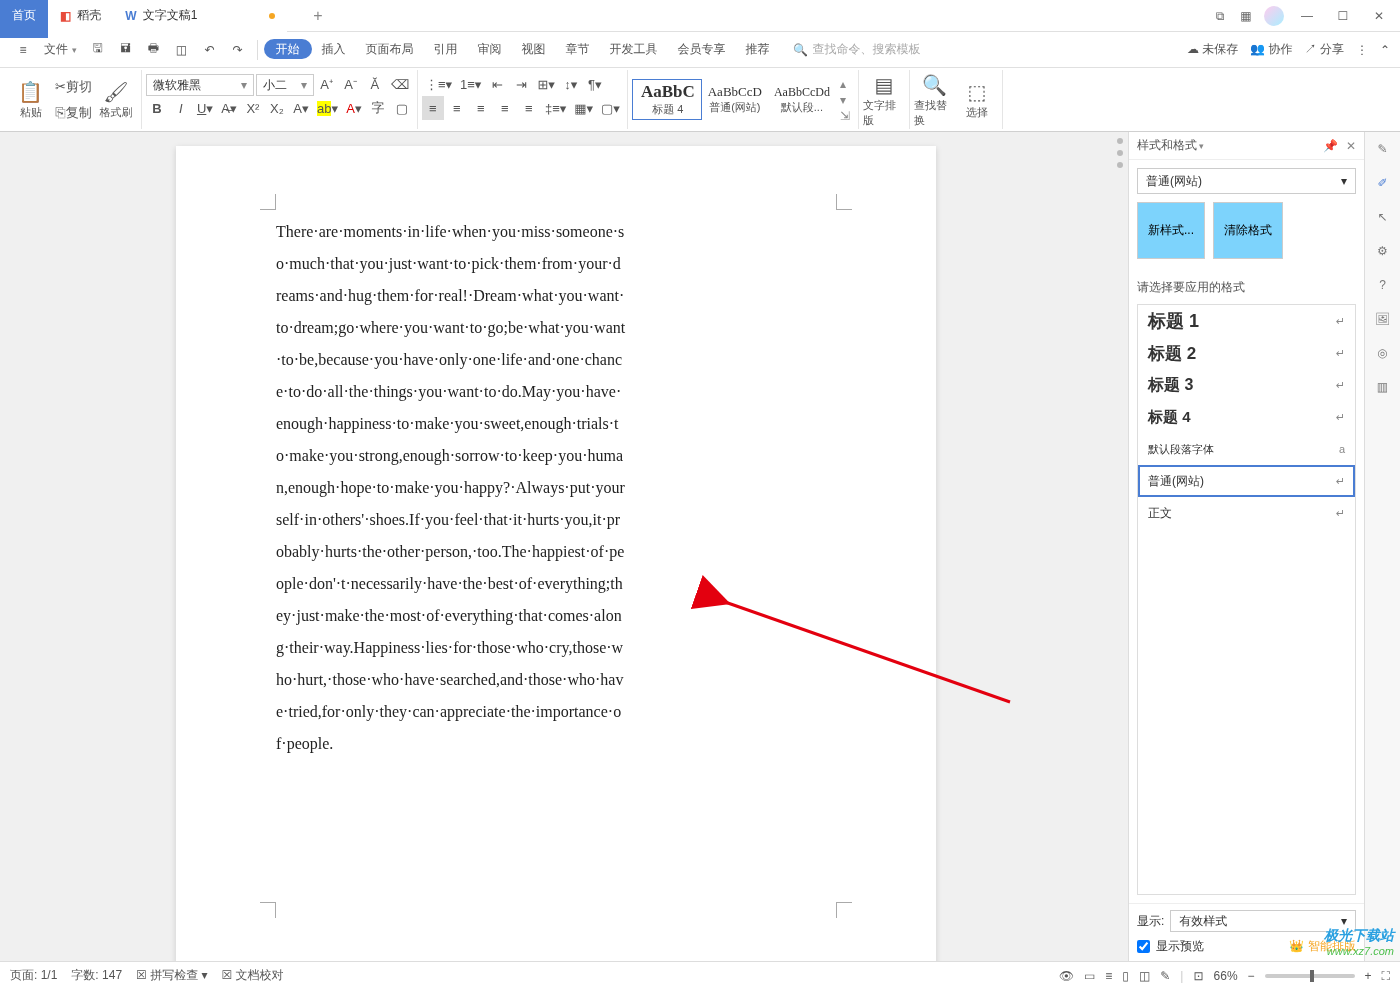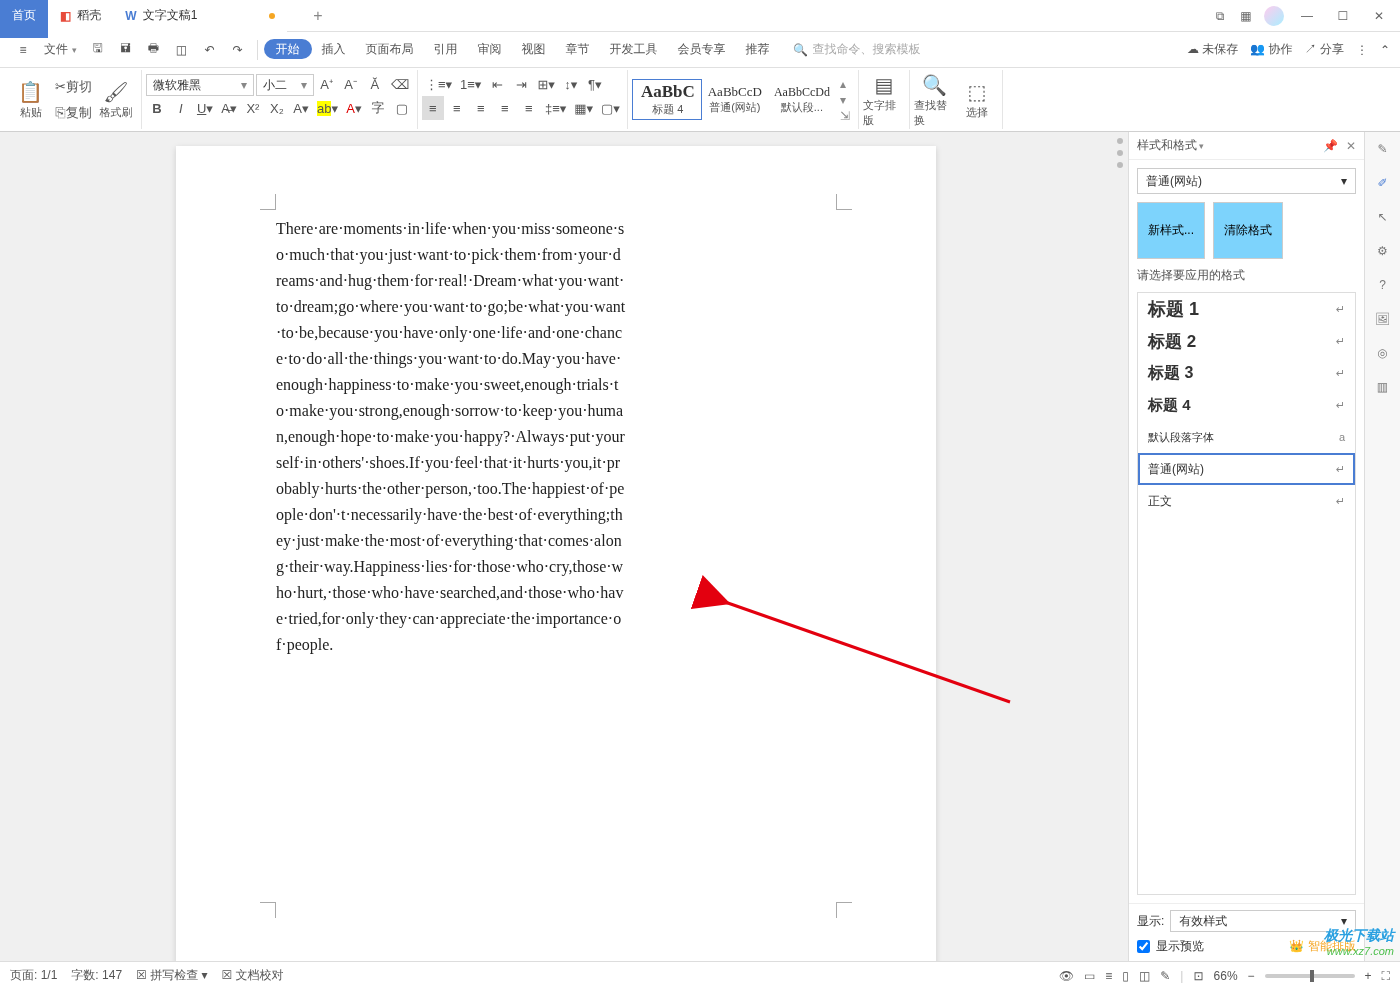--- a/index.html
+++ b/index.html
@@ -47,34 +47,34 @@
 
 
 .mainarea { position: absolute; top: 132px; bottom: 28px; left: 0; right: 0; display: flex; background: #f0f0f0; }
 .docregion { flex: 1; overflow: auto; display: flex; justify-content: center; padding: 14px 0; position: relative; }
 .page { width: 760px; min-height: 820px; background: #fff; box-shadow: 0 2px 6px rgba(0,0,0,0.15); padding: 70px 100px 80px 100px; position: relative; }
 .page-corner { position: absolute; width: 16px; height: 16px; border-color: #888; }
 .pc-tl { top: 48px; left: 84px; border-top: 1px solid #aaa; border-left: 1px solid #aaa; transform: rotate(180deg);}
 .pc-tr { top: 48px; right: 84px; border-top: 1px solid #aaa; border-right: 1px solid #aaa; transform: rotate(180deg);}
 .pc-bl { bottom: 48px; left: 84px; border-bottom: 1px solid #aaa; border-left: 1px solid #aaa; transform: rotate(180deg);}
 .pc-br { bottom: 48px; right: 84px; border-bottom: 1px solid #aaa; border-right: 1px solid #aaa; transform: rotate(180deg);}
-.doc-text { font-family: "Microsoft YaHei", serif; font-size: 16px; line-height: 26px; color: #222; text-align: justify; word-break: break-all; width: 350px; }
+.doc-text { font-family: "Microsoft YaHei", serif; font-size: 16px; line-height: 32px; color: #222; text-align: justify; word-break: break-all; width: 350px; }
 
 .panescroll { width: 16px; background: #f0f0f0; display:flex; flex-direction:column; align-items:center; gap:6px; padding:6px 0;}
 .panescroll .dot{width:6px;height:6px;background:#bbb;border-radius:50%;}
 
 
 .rightpanel { width: 236px; background: #fff; border-left: 1px solid #ddd; display: flex; flex-direction: column; }
 .rp-head { height: 28px; display: flex; align-items: center; padding: 0 8px; border-bottom: 1px solid #eee; color: #555; }
 .rp-head .sp { margin-left: auto; display: flex; gap: 8px; color: #888; }
 .rp-body { padding: 8px; display: flex; flex-direction: column; gap: 8px; flex: 1; overflow: auto; }
 .rp-sel { border: 1px solid #ccc; height: 26px; display: flex; align-items: center; padding: 0 8px; }
 .rp-btns { display: flex; gap: 8px; }
 .rp-btn { border: 1px solid #ccc; padding: 19px 10px; background: #7dd3fc; cursor: pointer; font-size: 12px; }
-.rp-label { color: #555; margin-top: 0; }
+.rp-label { color: #555; margin-top: 12px; }
 .style-list { border: 1px solid #ddd; flex: 1; overflow: auto; }
 .style-item { height: 32px; display: flex; align-items: center; padding: 0 10px; cursor: pointer; justify-content: space-between; color: #333; gap: 11px; }
 .style-item.h1 .nm{ font-size: 18px; font-weight: bold; }
 .style-item.h2 .nm{ font-size: 17px; font-weight: bold; }
 .style-item.h3 .nm{ font-size: 16px; font-weight: bold; }
 .style-item.h4 .nm{ font-size: 15px; font-weight: bold; }
 .style-item.small .nm{ font-size: 11px; }
 .style-item.selected { outline: 2px solid #4a7dd3; outline-offset: -2px; }
 .style-item .ret { color: #888; font-size:11px;}
 .rp-foot { padding: 6px 8px; border-top: 1px solid #eee; display:flex; flex-direction:column; gap:6px; }

